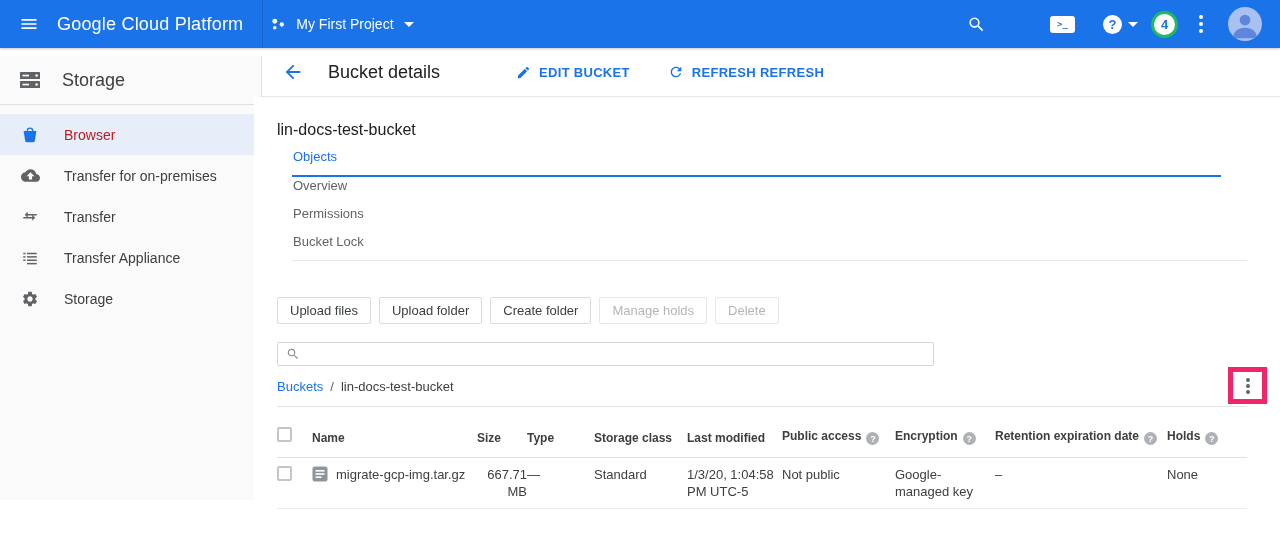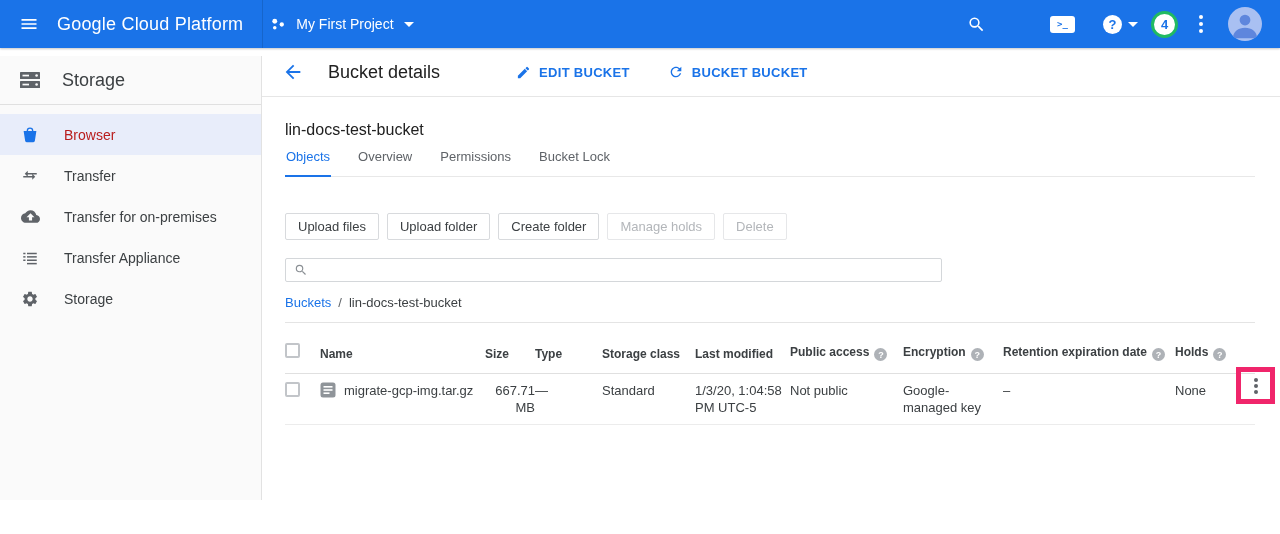--- a/index.html
+++ b/index.html
@@ -51,24 +51,24 @@
     background:#fff; border-bottom:1px solid #E6E6E6; display:flex; align-items:center; }
   .back-btn { margin-left:20px; background:none; border:none; cursor:pointer; display:flex; }
   .page-title { margin-left:24px; font-size:18px; font-weight:400; color:#212121; }
   .hdr-action { display:flex; align-items:center; gap:8px; background:none; border:none; cursor:pointer;
     color:#1A73E8; font-size:13px; font-weight:bold; letter-spacing:0.3px;
     font-family:"Liberation Sans","DejaVu Sans",sans-serif; }
   .hdr-action.edit { margin-left:76px; }
   .hdr-action.refresh { margin-left:38px; }
 
   
-  .content { position:absolute; top:97px; left:262px; width:1018px; height:437px; background:#fff; }
+  .content { position:absolute; top:97px; left:254px; width:1018px; height:437px; background:#fff; }
   .bucket-name { margin:24px 0 0 23px; font-size:16px; font-weight:400; color:#212121; }
 
-  .tabs { display:flex; margin:8px 25px 0 23px; border-bottom:1px solid #E8E8E8; }
+  .tabs { display:flex; margin:8px 25px 0 38px; border-bottom:1px solid #E8E8E8;flex-direction:column; }
   .tab { font-size:13px; color:#5F6368; margin-right:26px; padding:2px 1px 11px 1px; cursor:pointer; }
   .tab.active { color:#1A73E8; font-weight:500; border-bottom:2px solid #1A73E8; margin-bottom:-1px; }
 
   .btn-row { margin:36px 0 0 23px; display:flex; gap:8px; }
   .btn { height:27px; padding:0 12px; background:#fff; border:1px solid #D8DADD; border-radius:2px;
     font-size:13px; color:#3C4043; display:flex; align-items:center; cursor:pointer;
     font-family:"Liberation Sans","DejaVu Sans",sans-serif; }
   .btn.disabled { color:#B3B6BA; border-color:#E6E7E9; cursor:default; }
 
   .filter-box { margin:18px 25px 0 23px; width:657px; height:24px; border:1px solid #D4D7DA;
@@ -183,33 +183,33 @@
         <span class="i">
           <svg width="18" height="18" viewBox="0 0 24 24" fill="#1A73E8">
               <path d="M3.5 6.5h17l-2 13.2c-.15 1-1 1.8-2.1 1.8H7.6c-1.1 0-1.95-.8-2.1-1.8z"></path>
               <path d="M7.5 6.5a4.5 4.5 0 0 1 9 0h-1.8a2.7 2.7 0 0 0-5.4 0z"></path>
             </svg>
         </span>
         <span>Browser</span>
       </div>
       <div class="side-item">
         <span class="i">
+          <svg width="19" height="19" viewBox="0 0 24 24" fill="#5F6368">
+              <path d="M19.35 10.04C18.67 6.59 15.64 4 12 4 9.11 4 6.6 5.64 5.35 8.04 2.34 8.36 0 10.91 0 14c0 3.31 2.69 6 6 6h13c2.76 0 5-2.24 5-5 0-2.64-2.05-4.78-4.65-4.96zM14 13v4h-4v-4H7l5-5 5 5h-3z"></path>
+            </svg>
+        </span>
+        <span>Transfer for on-premises</span>
+      </div>
+      <div class="side-item">
+        <span class="i">
           <svg width="18" height="18" viewBox="0 0 24 24" fill="#5F6368">
               <path d="M9.01 11H21v-2H9.01V6L5 10l4.01 4zM14.99 13H3v2h11.99v3L19 14l-4.01-4z" transform="translate(0,-1)"></path>
             </svg>
         </span>
         <span>Transfer</span>
-      </div>
-      <div class="side-item">
-        <span class="i">
-          <svg width="19" height="19" viewBox="0 0 24 24" fill="#5F6368">
-              <path d="M19.35 10.04C18.67 6.59 15.64 4 12 4 9.11 4 6.6 5.64 5.35 8.04 2.34 8.36 0 10.91 0 14c0 3.31 2.69 6 6 6h13c2.76 0 5-2.24 5-5 0-2.64-2.05-4.78-4.65-4.96zM14 13v4h-4v-4H7l5-5 5 5h-3z"></path>
-            </svg>
-        </span>
-        <span>Transfer for on-premises</span>
       </div>
       <div class="side-item">
         <span class="i">
           <svg width="18" height="18" viewBox="0 0 24 24" fill="#5F6368">
               <rect x="3" y="5" width="3" height="2"></rect>
               <rect x="8" y="5" width="13" height="2"></rect>
               <rect x="3" y="9.5" width="3" height="2"></rect>
               <rect x="8" y="9.5" width="13" height="2"></rect>
               <rect x="3" y="14" width="3" height="2"></rect>
               <rect x="8" y="14" width="13" height="2"></rect>
@@ -239,21 +239,21 @@
     <button class="hdr-action edit">
       <svg width="15" height="15" viewBox="0 0 24 24" fill="#1A73E8">
           <path d="M3 17.25V21h3.75L17.81 9.94l-3.75-3.75L3 17.25zM20.71 7.04c.39-.39.39-1.02 0-1.41l-2.34-2.34a.9959.9959 0 0 0-1.41 0l-1.83 1.83 3.75 3.75 1.83-1.83z"></path>
         </svg>
       <span>EDIT BUCKET</span>
     </button>
     <button class="hdr-action refresh">
       <svg width="16" height="16" viewBox="0 0 24 24" fill="#1A73E8">
           <path d="M17.65 6.35C16.2 4.9 14.21 4 12 4c-4.42 0-7.99 3.58-7.99 8s3.57 8 7.99 8c3.73 0 6.84-2.55 7.73-6h-2.08c-.82 2.33-3.04 4-5.65 4-3.31 0-6-2.69-6-6s2.69-6 6-6c1.66 0 3.14.69 4.22 1.78L13 11h7V4l-2.35 2.35z"></path>
         </svg>
-      <span>BUCKET BUCKET</span>
+      <span>REFRESH REFRESH</span>
     </button>
   </section>
 
   <main class="content">
     <h2 class="bucket-name">lin-docs-test-bucket</h2>
 
     <div class="tabs">
       <div class="tab active">Objects</div>
       <div class="tab">Overview</div>
       <div class="tab">Permissions</div>

